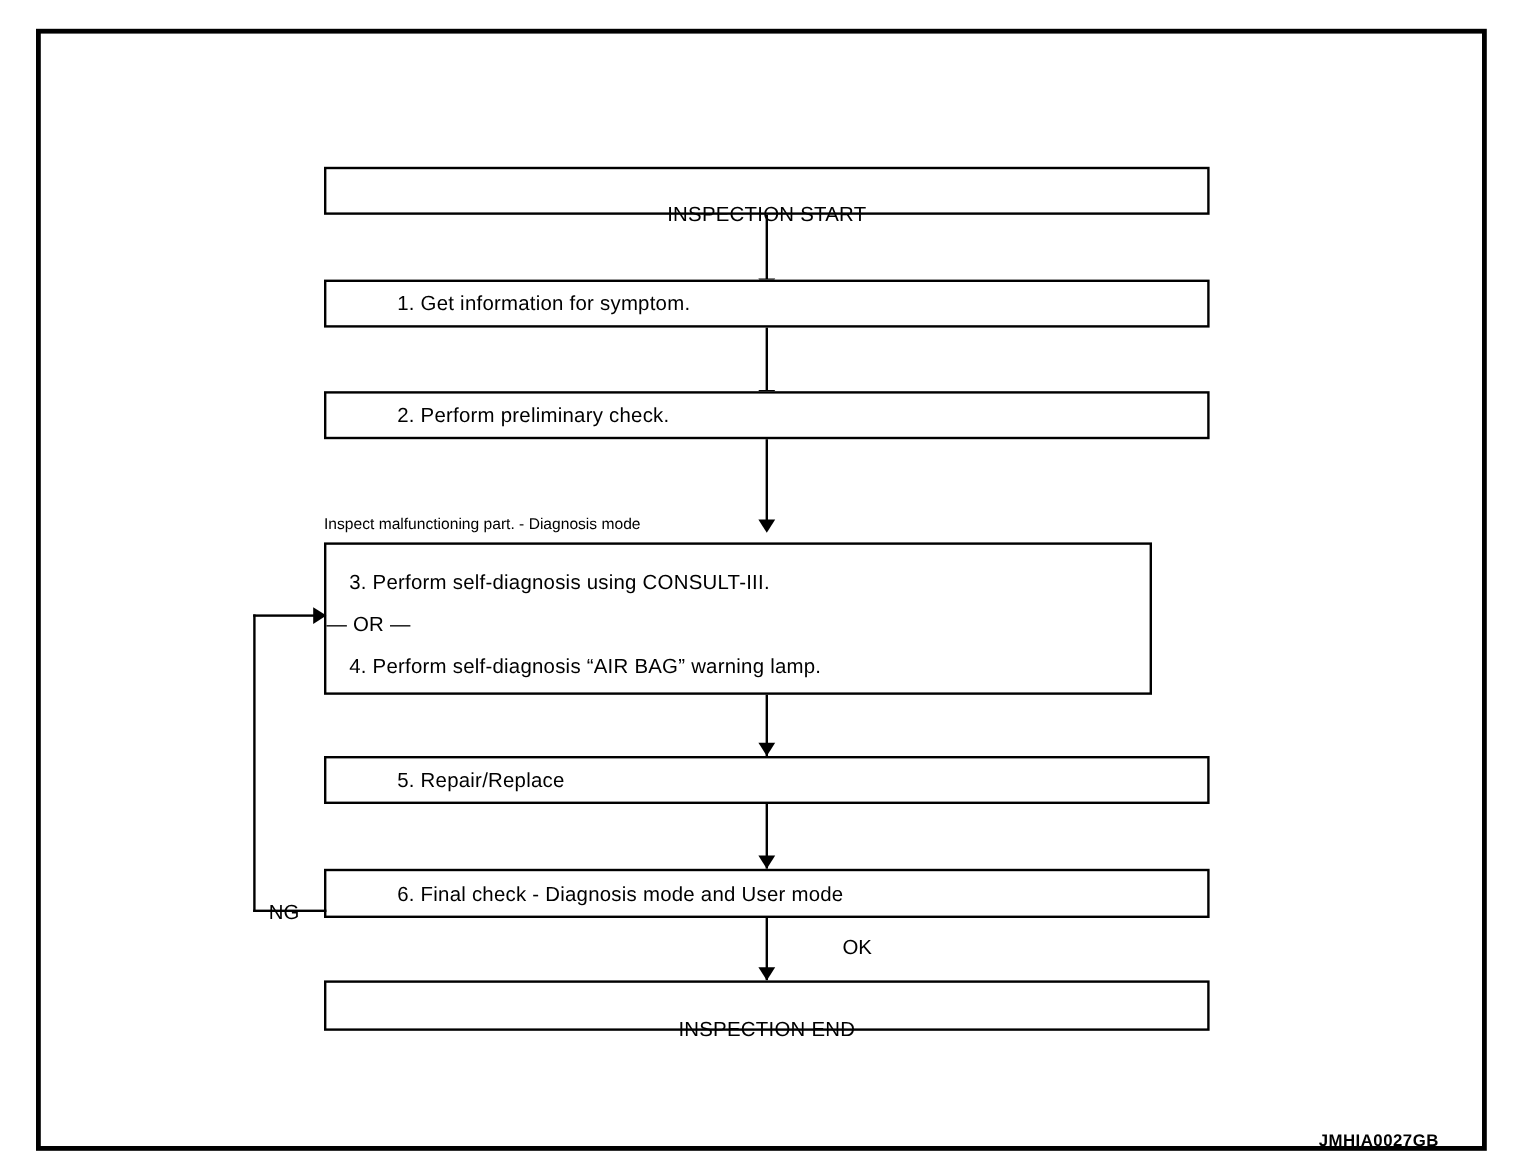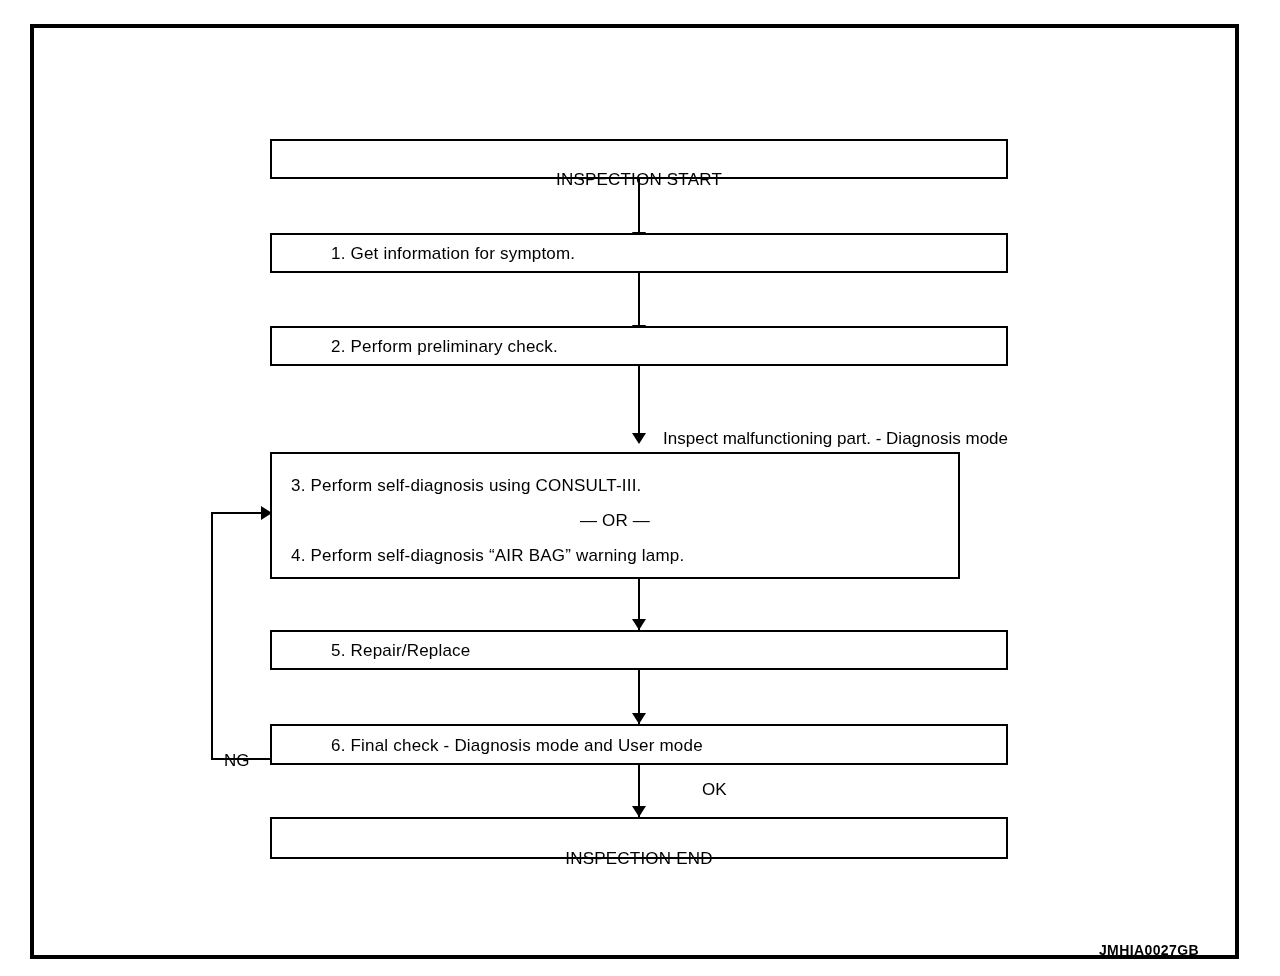--- a/index.html
+++ b/index.html
@@ -97,24 +97,24 @@
   
   .flow-label {
     position: absolute;
     font-size: 17px;
     white-space: nowrap;
     line-height: 1;
     color: #000000;
   }
   #diagram-caption {
     position: absolute;
-    font-size: 17px;
+    font-size: 13px;
     white-space: nowrap;
     line-height: 1;
-    text-align: right;
+    text-align: left;
   }
   #figure-id {
     position: absolute;
     right: 36px;
     bottom: -2px;
     font-size: 14px;
     letter-spacing: 0.4px;
     white-space: nowrap;
     line-height: 1;
     font-weight: bold;
@@ -144,21 +144,21 @@
       <span class="box-text">2. Perform preliminary check.</span>
     </div>
 
     <div class="vline" style="left:604px; top:338px; height:72px;"></div>
     <div class="arrow-down" style="left:598px; top:405px;"></div>
 
     <div id="diagram-caption" style="left:236px; top:402px; width:738px;">Inspect malfunctioning part. - Diagnosis mode</div>
 
     <div class="fc-box" style="left:236px; top:424px; width:690px; height:127px;">
       <span class="big-line" style="left:19px; top:23px;">3. Perform self-diagnosis using CONSULT-III.</span>
-      <span class="big-line" style="left:0; right:0; top:58px; text-align:center;">— OR —</span>
+      <span class="big-line" style="left:0; right:0; top:58px; text-align:left;">— OR —</span>
       <span class="big-line" style="left:19px; top:93px;">4. Perform self-diagnosis “AIR BAG” warning lamp.</span>
     </div>
 
     <div class="vline" style="left:604px; top:551px; height:51px;"></div>
     <div class="arrow-down" style="left:598px; top:591px;"></div>
 
     <div class="fc-box left-aligned" style="left:236px; top:602px; width:738px; height:40px;">
       <span class="box-text">5. Repair/Replace</span>
     </div>
 

